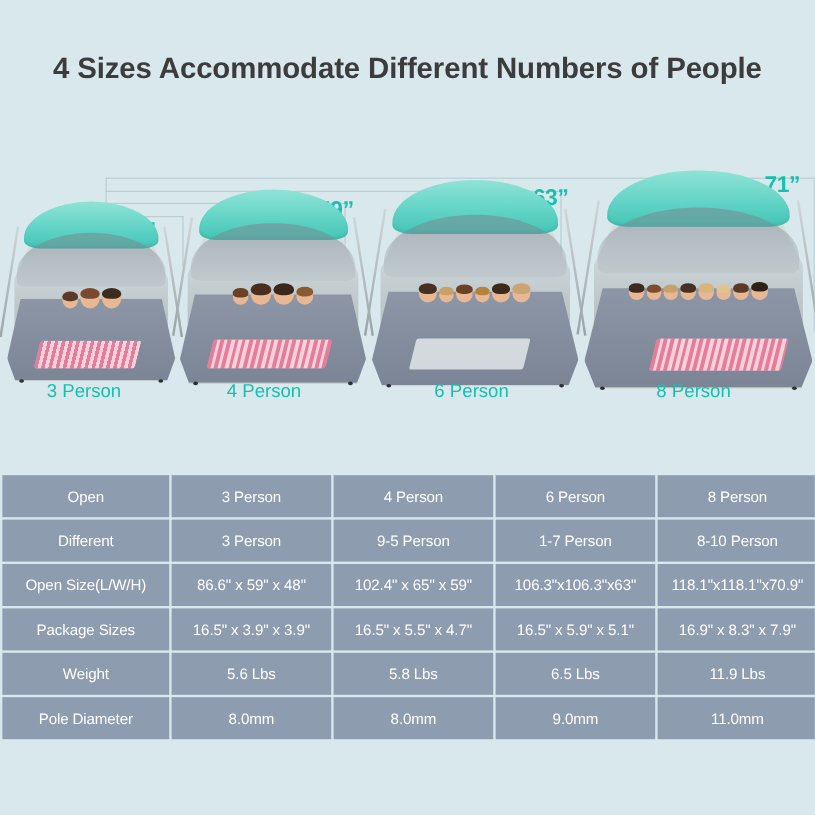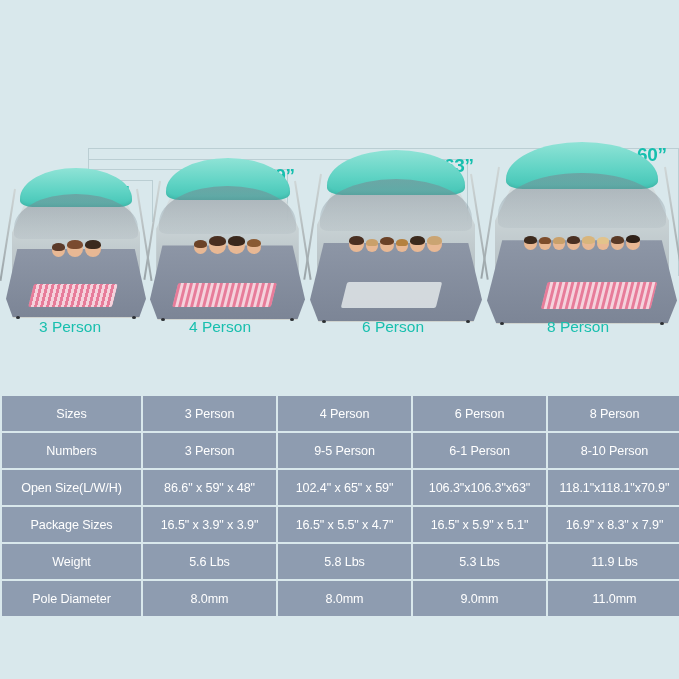--- a/index.html
+++ b/index.html
@@ -125,37 +125,38 @@
     letter-spacing: -0.1px;
   }
   .spec-table td.label-col { width: 139px; }
   .spec-table td.data-col  { width: 133px; }
 </style>
 </head>
 <body>
 
 <div id="page">
 
+  <div class="title">4 Sizes Accommodate Different Numbers of People</div>
 
   <div class="stage">
 
     <div class="guide" style="left:88px; top:28px; width:591px;"></div>
     <div class="guide" style="left:88px; top:39px; width:380px;"></div>
     <div class="guide" style="left:88px; top:49px; width:200px;"></div>
     <div class="guide" style="left:88px; top:60px; width:65px;"></div>
     <div class="guide-v" style="left:88px; top:28px; height:33px;"></div>
     <div class="guide-v" style="left:152px; top:60px; height:42px;"></div>
     <div class="guide-v" style="left:287px; top:49px; height:52px;"></div>
     <div class="guide-v" style="left:467px; top:39px; height:62px;"></div>
     <div class="guide-v" style="left:678px; top:28px; height:128px;"></div>
 
     <div class="callout" style="left:100px; top:62px;">48”</div>
     <div class="callout" style="left:265px; top:45px;">59”</div>
     <div class="callout" style="left:444px; top:35px;">63”</div>
-    <div class="callout" style="left:637px; top:24px;">60”</div>
+    <div class="callout" style="left:637px; top:24px;">71”</div>
 
     <div class="tent" style="left:6px; top:48px; width:140px; height:150px;">
       <div class="body"></div>
       <div class="canopy"></div>
       <div class="canopy-shade"></div>
       <div class="pole-l"></div>
       <div class="pole-r"></div>
       <div class="floor"></div>
       <div class="mat" style="left:18%; width:60%;"></div>
       <div class="people">
@@ -313,52 +314,52 @@
   </div>
 
   <div class="size-label" style="left:10px; width:120px;">3 Person</div>
   <div class="size-label" style="left:160px; width:120px;">4 Person</div>
   <div class="size-label" style="left:333px; width:120px;">6 Person</div>
   <div class="size-label" style="left:518px; width:120px;">8 Person</div>
 
   <table class="spec-table">
     <tbody>
       <tr>
-        <td class="label-col">Sizes</td>
+        <td class="label-col">Open</td>
         <td class="data-col">3 Person</td>
         <td class="data-col">4 Person</td>
         <td class="data-col">6 Person</td>
         <td class="data-col">8 Person</td>
       </tr>
       <tr>
-        <td class="label-col">Numbers</td>
+        <td class="label-col">Different</td>
         <td class="data-col">3 Person</td>
         <td class="data-col">9-5 Person</td>
-        <td class="data-col">6-1 Person</td>
+        <td class="data-col">1-7 Person</td>
         <td class="data-col">8-10 Person</td>
       </tr>
       <tr>
         <td class="label-col">Open Size(L/W/H)</td>
         <td class="data-col">86.6" x 59" x 48"</td>
         <td class="data-col">102.4" x 65" x 59"</td>
         <td class="data-col">106.3"x106.3"x63"</td>
         <td class="data-col">118.1"x118.1"x70.9"</td>
       </tr>
       <tr>
         <td class="label-col">Package Sizes</td>
         <td class="data-col">16.5" x 3.9" x 3.9"</td>
         <td class="data-col">16.5" x 5.5" x 4.7"</td>
         <td class="data-col">16.5" x 5.9" x 5.1"</td>
         <td class="data-col">16.9" x 8.3" x 7.9"</td>
       </tr>
       <tr>
         <td class="label-col">Weight</td>
         <td class="data-col">5.6 Lbs</td>
         <td class="data-col">5.8 Lbs</td>
-        <td class="data-col">5.3 Lbs</td>
+        <td class="data-col">6.5 Lbs</td>
         <td class="data-col">11.9 Lbs</td>
       </tr>
       <tr>
         <td class="label-col">Pole Diameter</td>
         <td class="data-col">8.0mm</td>
         <td class="data-col">8.0mm</td>
         <td class="data-col">9.0mm</td>
         <td class="data-col">11.0mm</td>
       </tr>
     </tbody>

